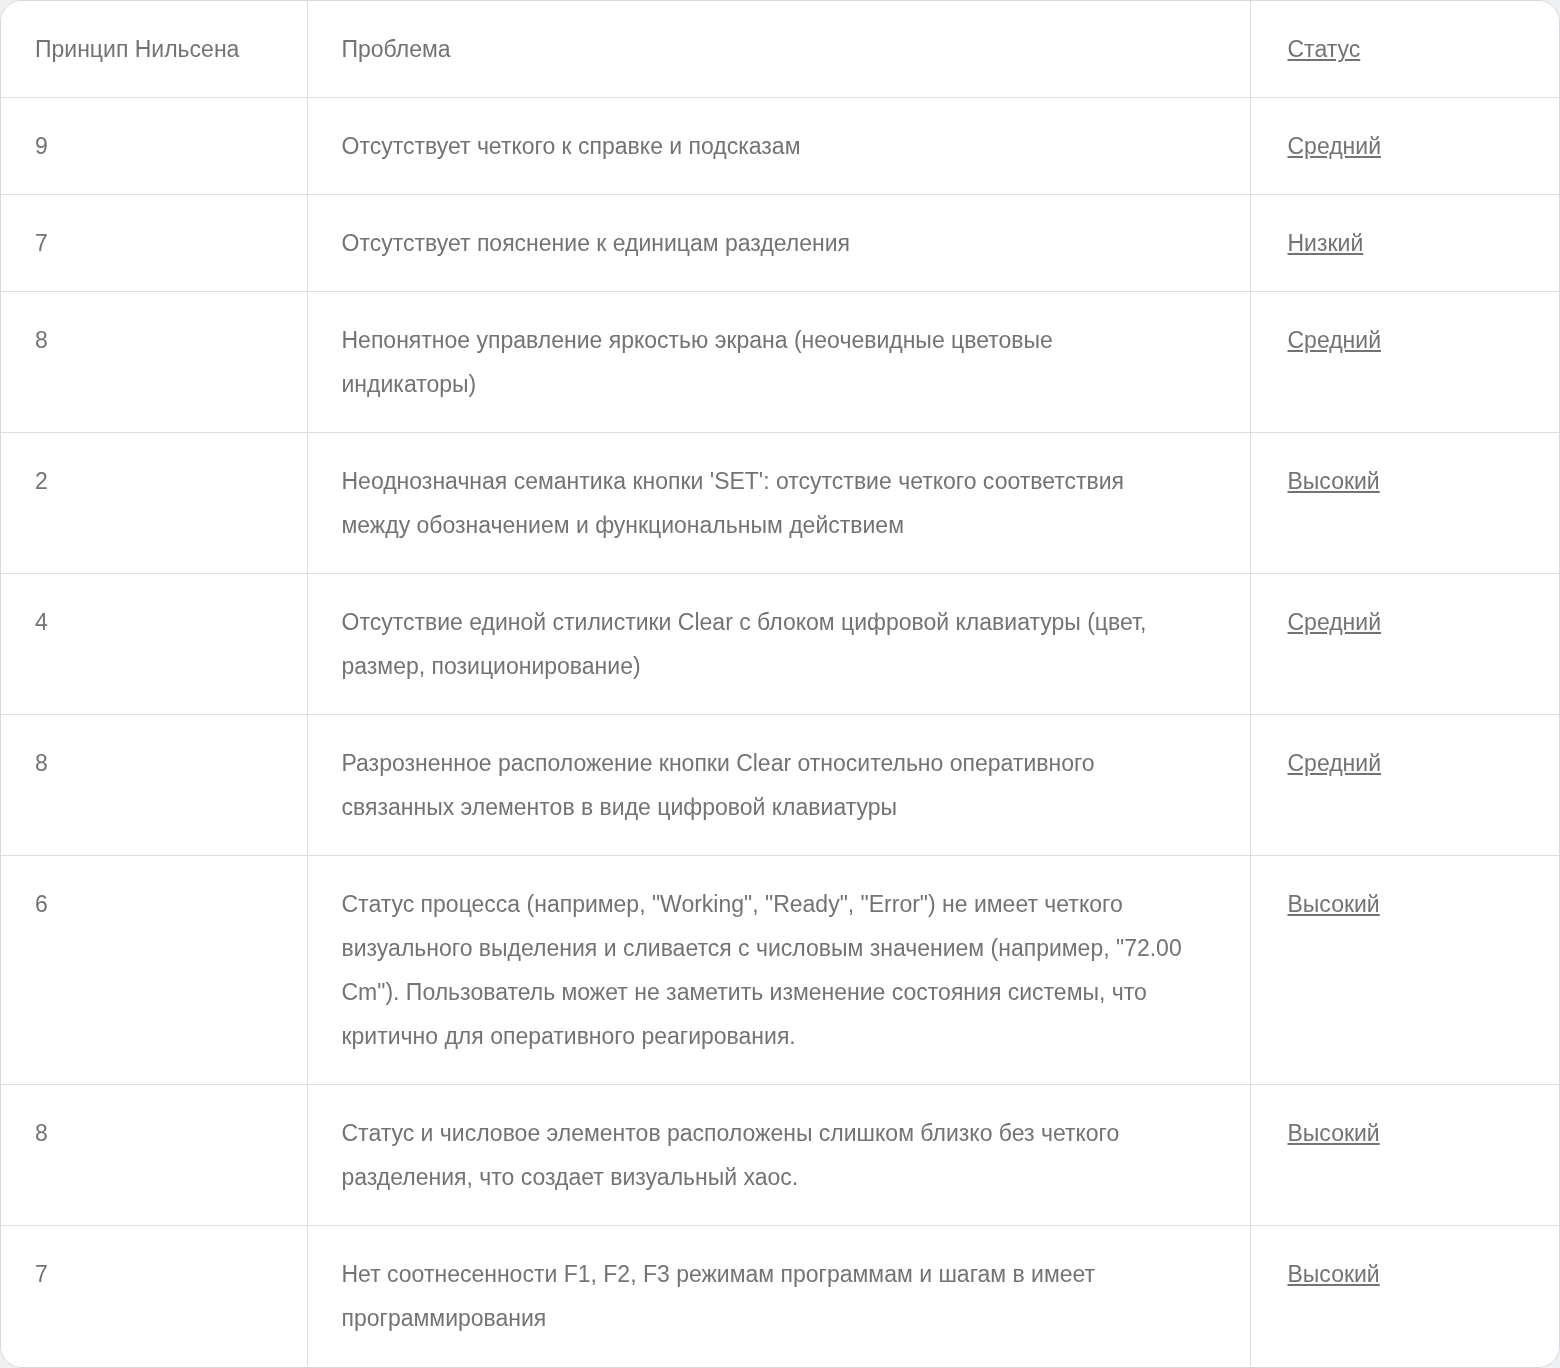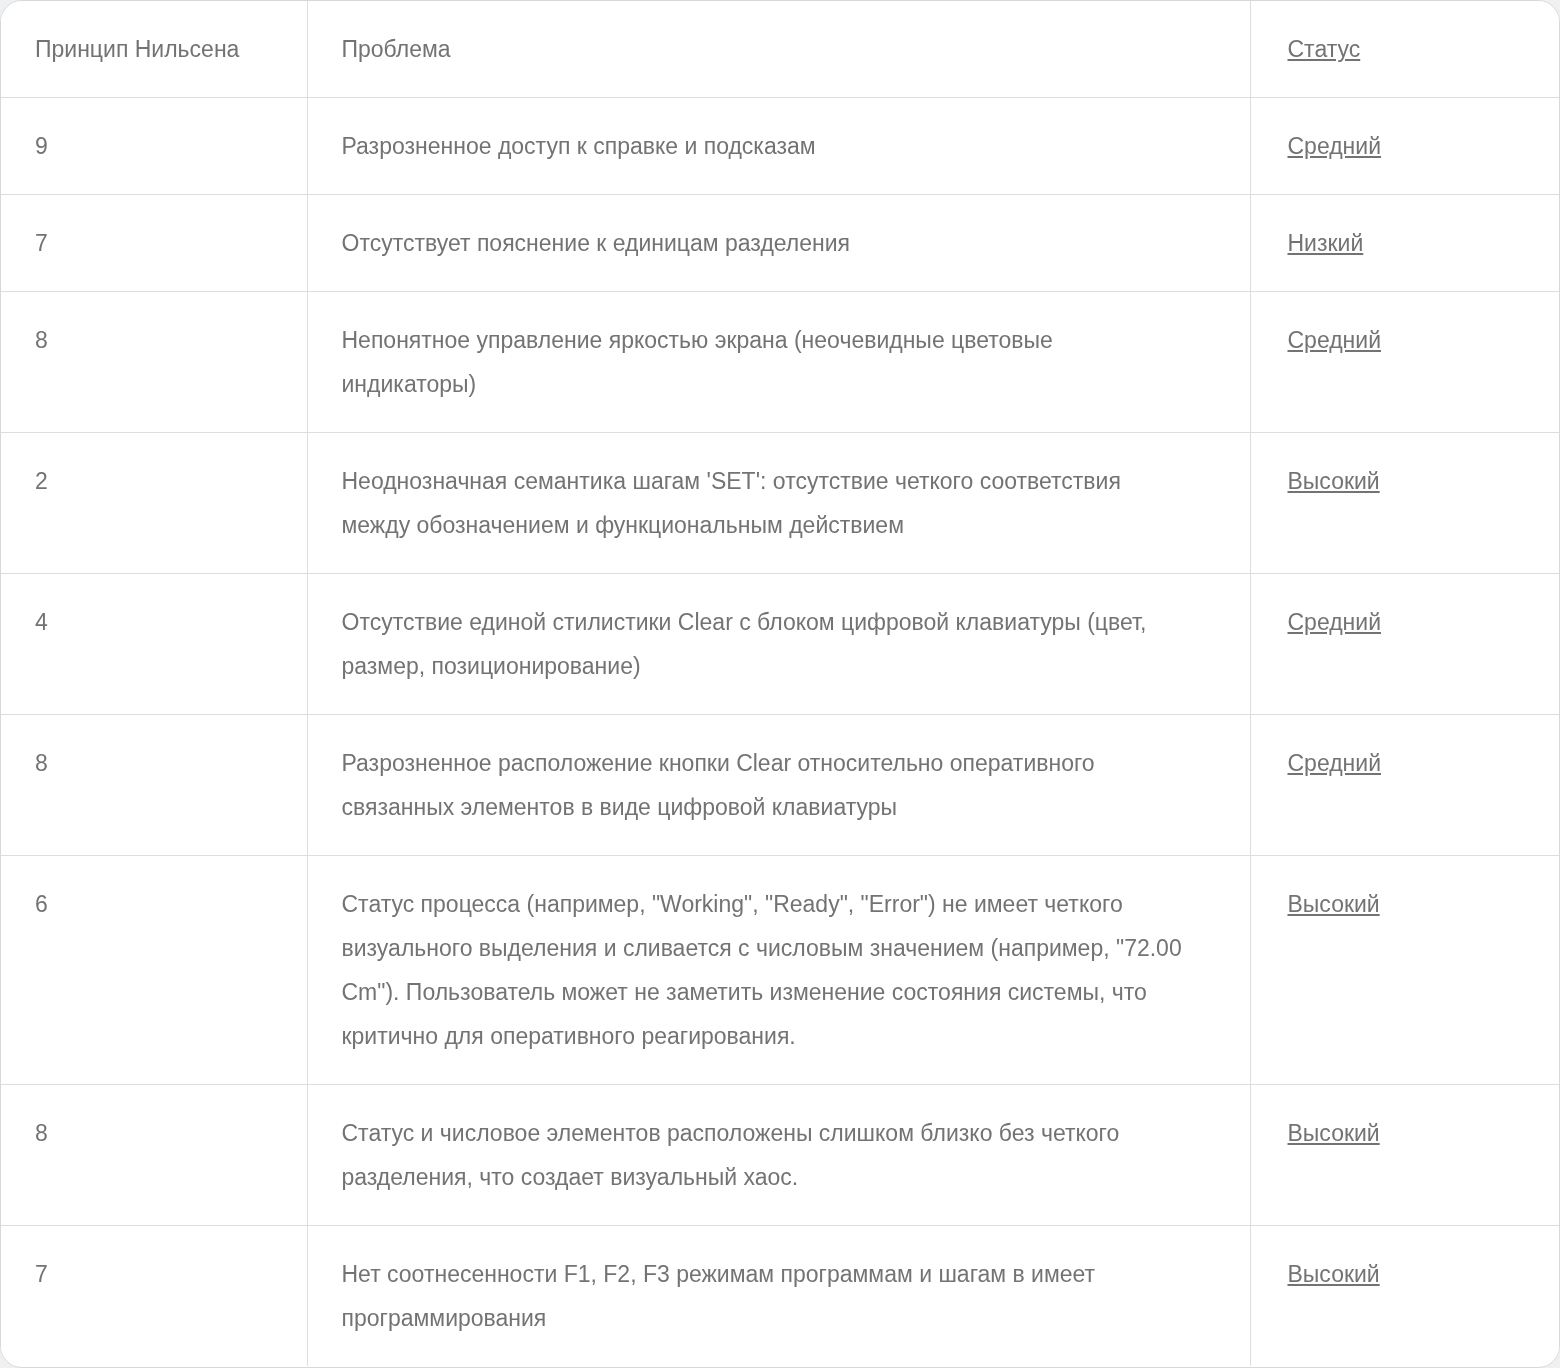--- a/index.html
+++ b/index.html
@@ -61,36 +61,36 @@
     <thead>
       <tr>
         <th class="h-principle">Принцип Нильсена</th>
         <th class="h-problem">Проблема</th>
         <th class="h-status">Статус</th>
       </tr>
     </thead>
     <tbody id="rows-body">
         <tr>
           <td class="cell-principle">9</td>
-          <td class="cell-problem">Разрозненное доступ к справке и подсказам</td>
+          <td class="cell-problem">Отсутствует четкого к справке и подсказам</td>
           <td class="cell-status">Средний</td>
         </tr>
         <tr>
           <td class="cell-principle">7</td>
           <td class="cell-problem">Отсутствует пояснение к единицам разделения</td>
           <td class="cell-status">Низкий</td>
         </tr>
         <tr>
           <td class="cell-principle">8</td>
           <td class="cell-problem">Непонятное управление яркостью экрана (неочевидные цветовые индикаторы)</td>
           <td class="cell-status">Средний</td>
         </tr>
         <tr>
           <td class="cell-principle">2</td>
-          <td class="cell-problem">Неоднозначная семантика шагам 'SET': отсутствие четкого соответствия между обозначением и функциональным действием</td>
+          <td class="cell-problem">Неоднозначная семантика кнопки 'SET': отсутствие четкого соответствия между обозначением и функциональным действием</td>
           <td class="cell-status">Высокий</td>
         </tr>
         <tr>
           <td class="cell-principle">4</td>
           <td class="cell-problem">Отсутствие единой стилистики Clear с блоком цифровой клавиатуры (цвет, размер, позиционирование)</td>
           <td class="cell-status">Средний</td>
         </tr>
         <tr>
           <td class="cell-principle">8</td>
           <td class="cell-problem">Разрозненное расположение кнопки Clear относительно оперативного связанных элементов в виде цифровой клавиатуры</td>

